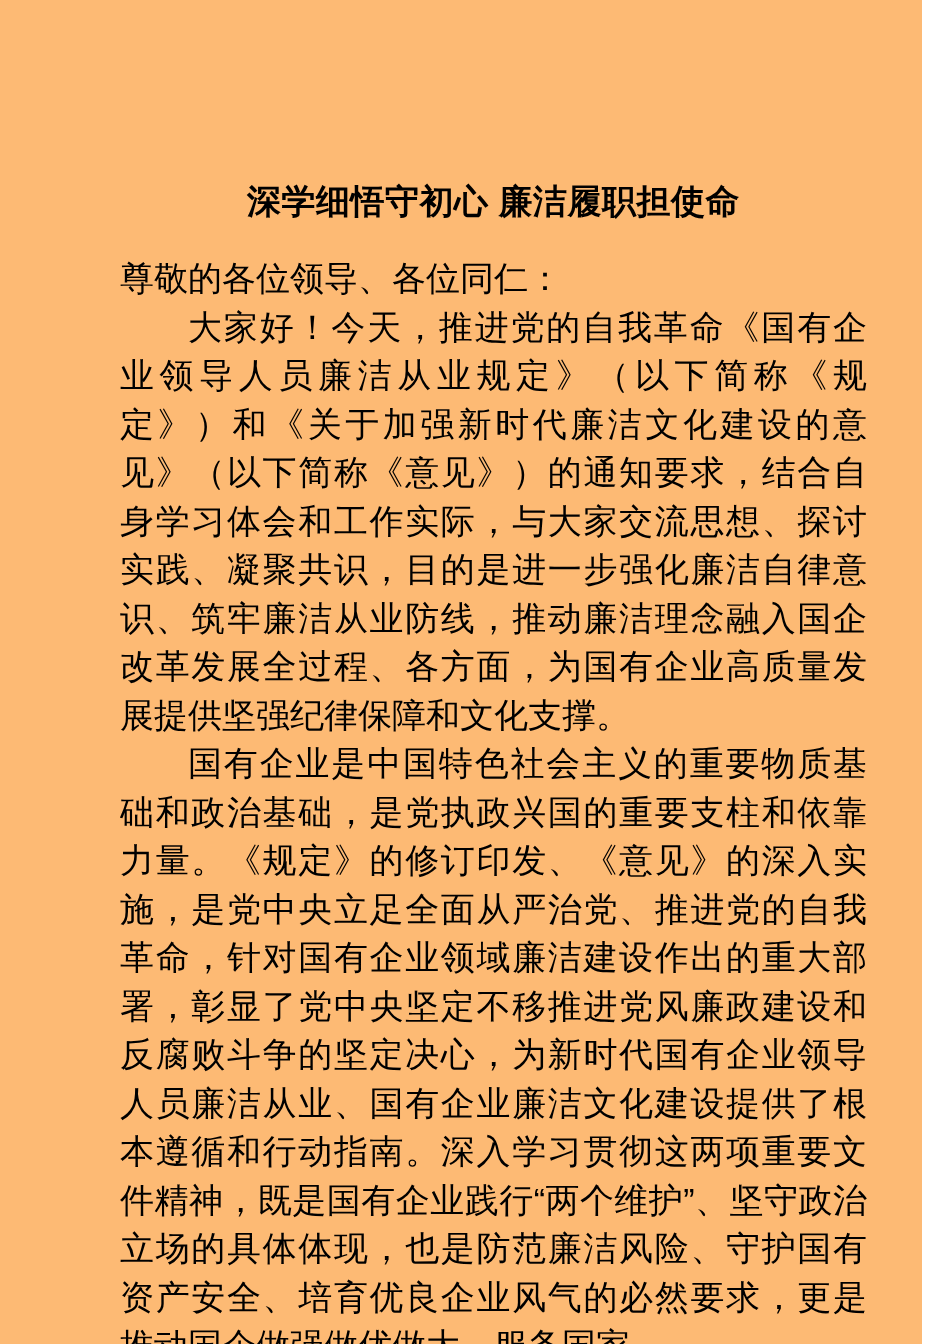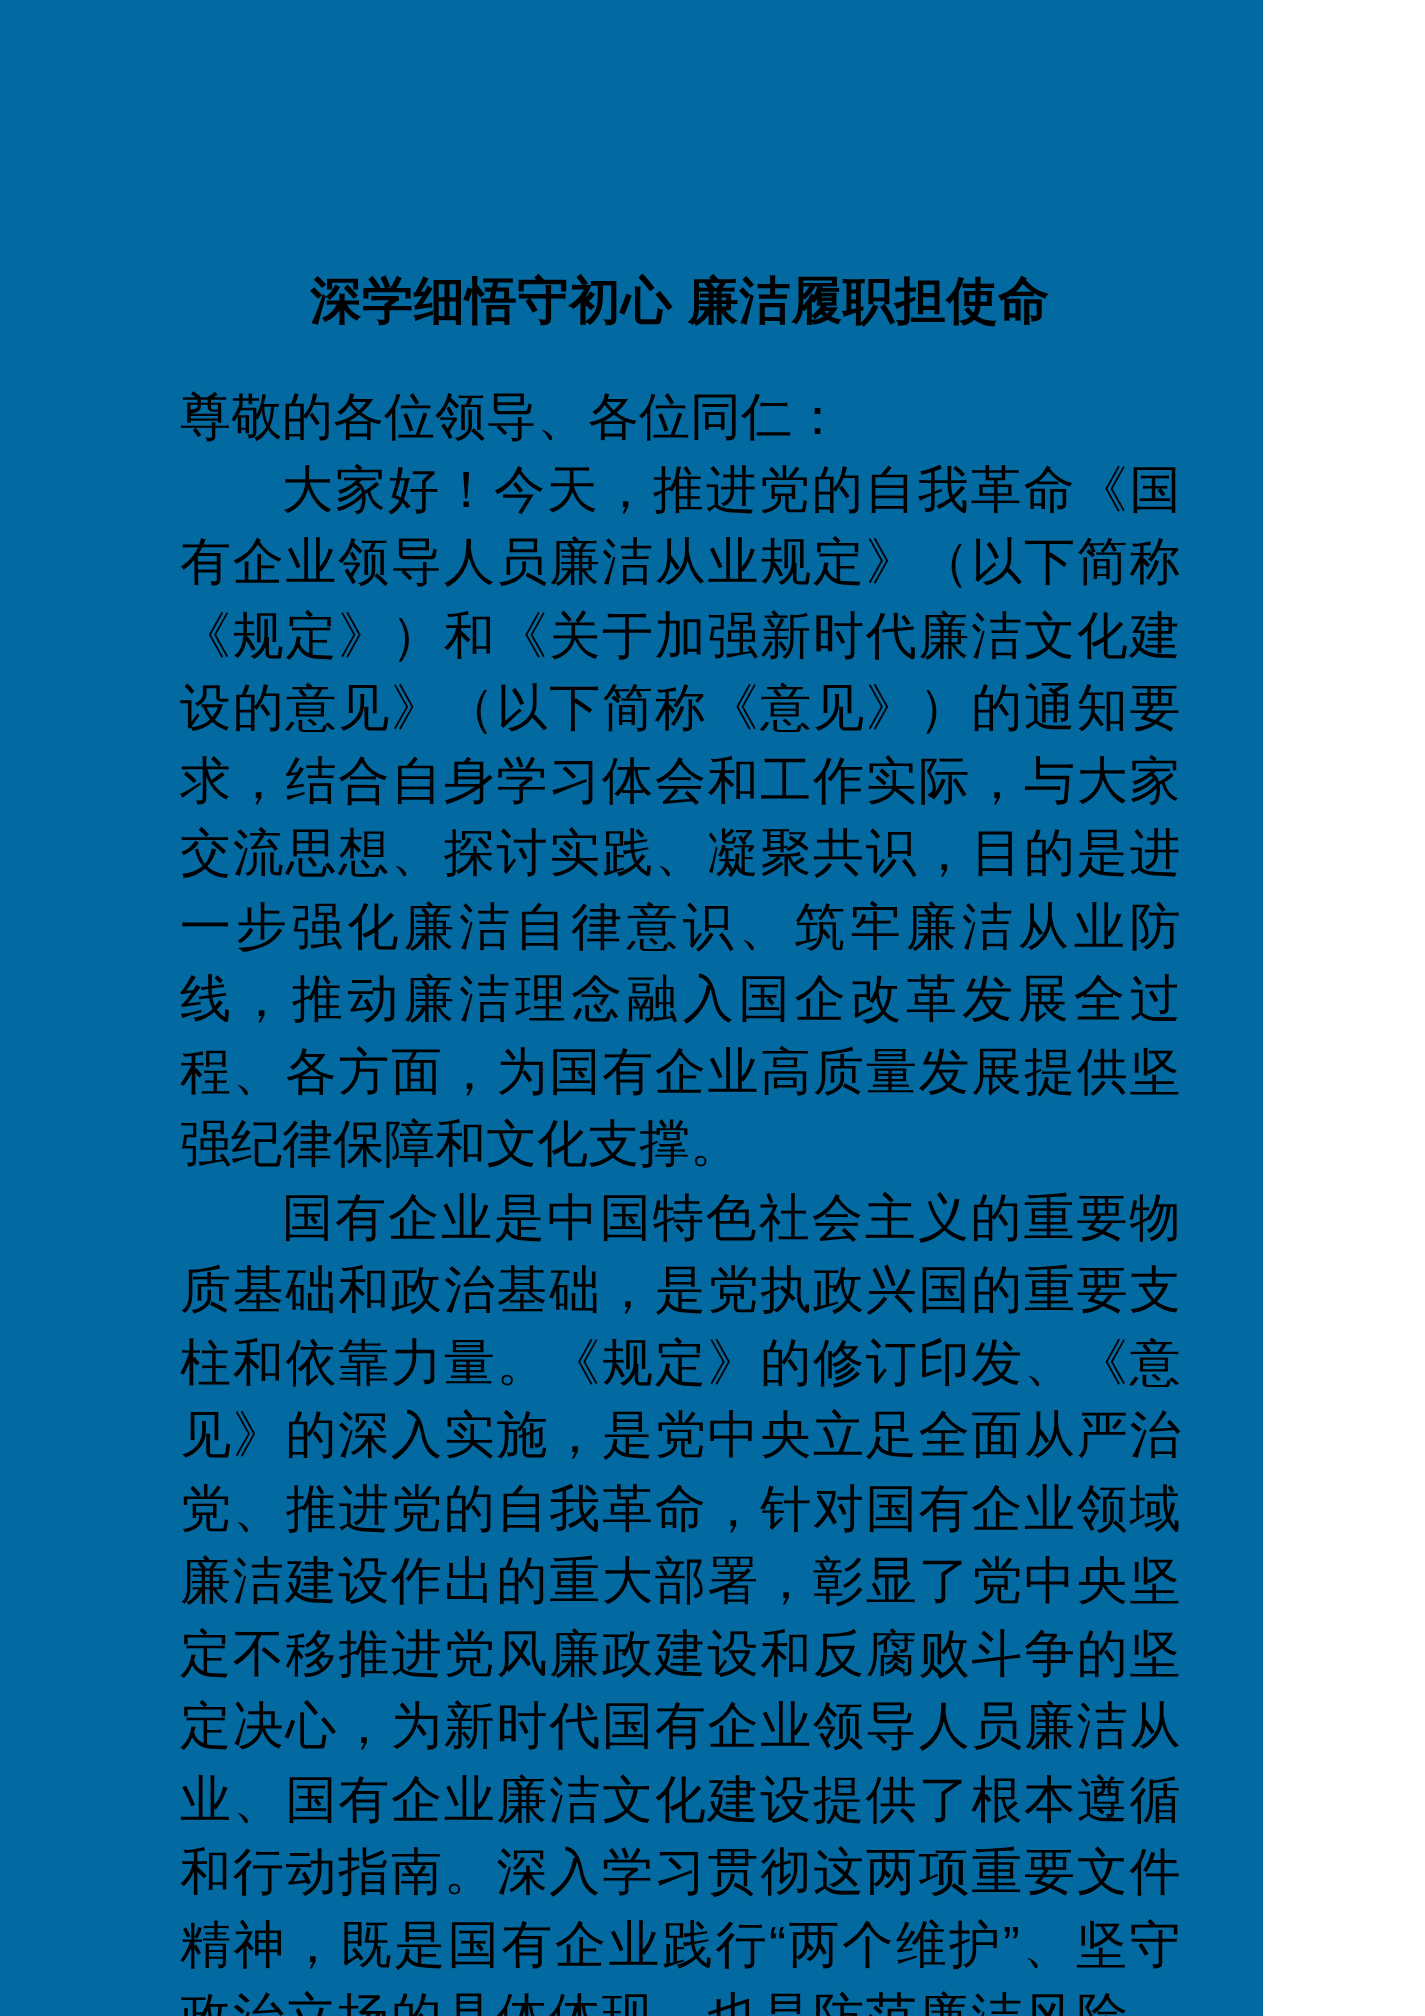--- a/index.html
+++ b/index.html
@@ -2,23 +2,23 @@
 <html><head>
 <meta charset="utf-8">
 <style>
   html, body {
     margin: 0;
     padding: 0;
     background: #ffffff;
   }
   .page {
     position: relative;
-    width: 842px;
+    width: 922px;
     height: 1344px;
-    background: #0369a1;
+    background: #fdba74;
     color: #000000;
     font-family: "Liberation Sans", "DejaVu Sans", sans-serif;
     box-sizing: border-box;
     padding: 178px 55px 0 120px;
     overflow: hidden;
   }
   .doc-title {
     margin: 0;
     font-size: 34px;
     font-weight: 600;

